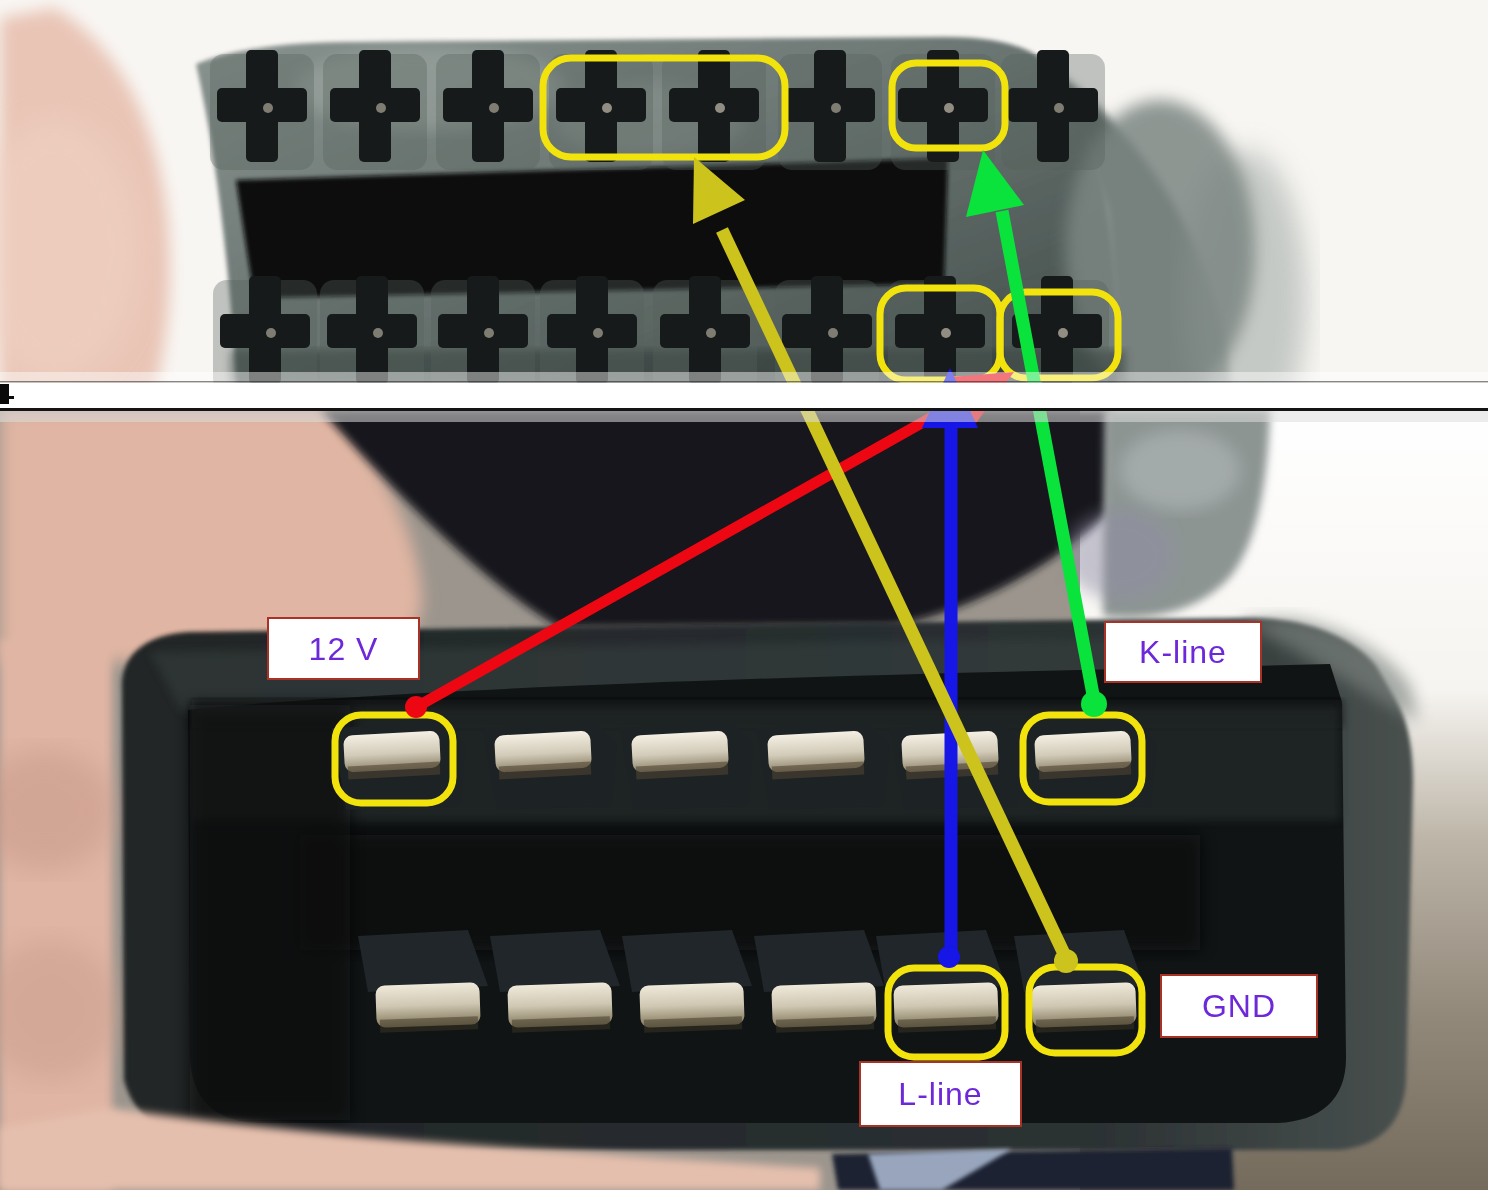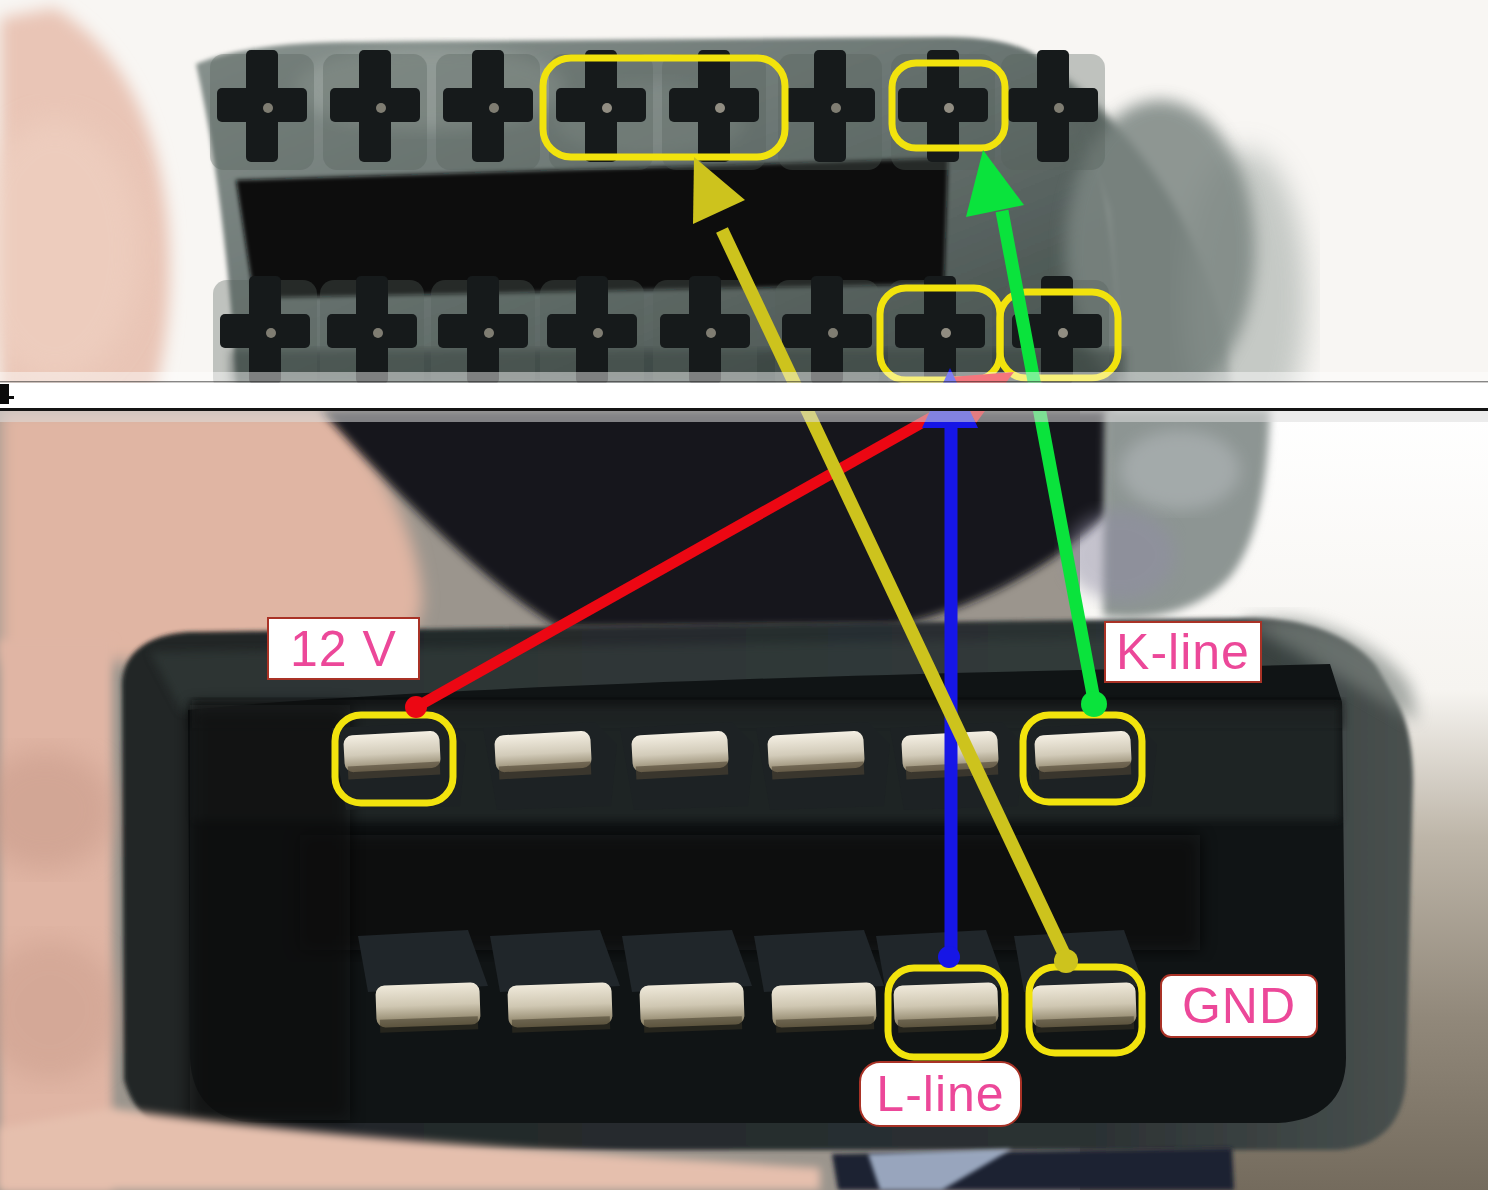--- a/index.html
+++ b/index.html
@@ -3,29 +3,29 @@
 <meta charset="utf-8">
 <style>
   html,body{margin:0;padding:0;background:#ffffff;}
   .stage{
     position:relative;width:1488px;height:1194px;overflow:hidden;
     background:#ffffff;font-family:"Liberation Sans",sans-serif;
   }
   .stage svg{position:absolute;left:0;top:0;}
   .anno-label{
     position:absolute;box-sizing:border-box;
-    background:#ffffff;border:2px solid #a93226;color:#ec4899;
+    background:#ffffff;border:2px solid #a93226;color:#6d28d9;
     display:flex;align-items:center;justify-content:center;
-    font-family:"Liberation Sans",sans-serif;font-size:50px;line-height:1;
+    font-family:"Liberation Sans",sans-serif;font-size:32px;line-height:1;
     letter-spacing:1px;z-index:30;
   }
   #label-12v  {left:267px;top:617px;width:153px;height:63px;}
   #label-kline{left:1104px;top:621px;width:158px;height:62px;text-align:center;}
-  #label-gnd  {left:1160px;top:974px;width:158px;height:64px;border-radius:11px;}
-  #label-lline{left:859px;top:1061px;width:163px;height:66px;border-radius:21px;}
+  #label-gnd  {left:1160px;top:974px;width:158px;height:64px;}
+  #label-lline{left:859px;top:1061px;width:163px;height:66px;}
 </style>
 </head>
 <body>
 
 <div class="stage">
 
 <svg width="1488" height="1194" viewBox="0 0 1488 1194">
   <defs>
     <filter id="b2">
           <feGaussianBlur stdDeviation="2"></feGaussianBlur>

